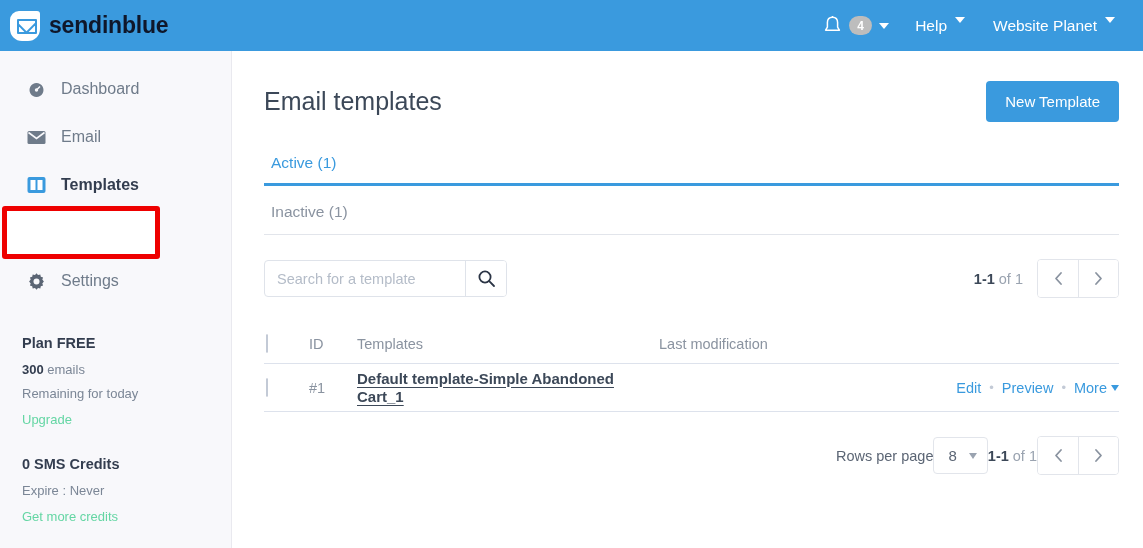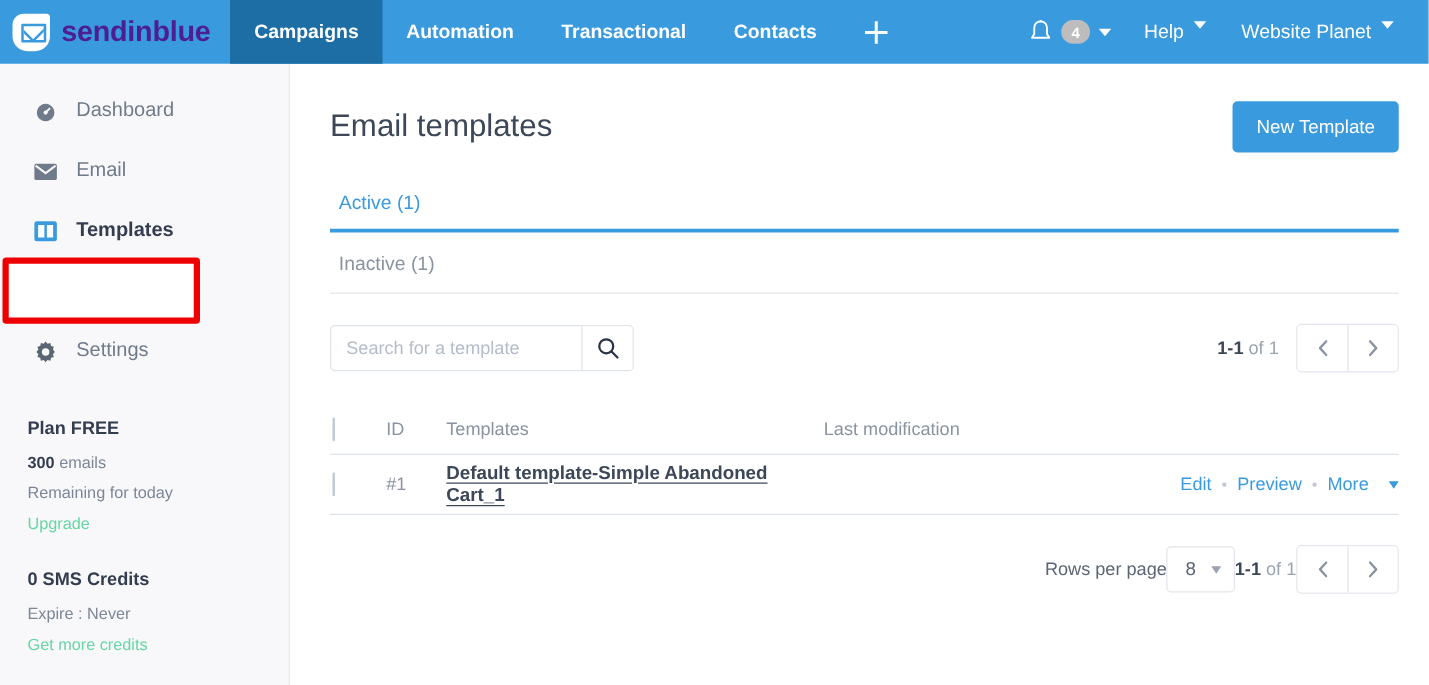--- a/index.html
+++ b/index.html
@@ -52,21 +52,21 @@
   .brand-logo .env:after {
     content: "";
     position: absolute;
     left: 0px; top: -5px;
     width: 13px; height: 13px;
     border-right: 2px solid #3a9ade;
     border-bottom: 2px solid #3a9ade;
     transform: rotate(45deg);
   }
   .brand-name {
-    color: #4c1d95;
+    color: #0f172a;
     font-size: 23px;
     font-weight: bold;
     letter-spacing: -0.2px;
   }
   .nav-items { display: flex; align-items: stretch; }
   .nav-item {
     display: flex; align-items: center;
     padding: 0 19px;
     color: #ffffff;
     font-size: 15.5px;
@@ -336,21 +336,21 @@
     justify-content: flex-end;
     gap: 8px;
   }
   .act-link {
     color: #3a9ade;
     font-size: 14.5px;
     cursor: pointer;
   }
   .act-sep { color: #c3cad6; font-size: 13px; }
   .act-more {
-    display: flex; align-items: center; gap: 16px;
+    display: flex; align-items: center; gap: 4px;
     color: #3a9ade; font-size: 14.5px; cursor: pointer;
   }
   .caret-blue {
     width: 0; height: 0;
     border-left: 4.5px solid transparent;
     border-right: 4.5px solid transparent;
     border-top: 6px solid #3a9ade;
   }
 
   
@@ -386,31 +386,20 @@
 
 <div class="topnav">
   <div class="brand">
     <span class="brand-logo">
       <span class="disc"></span>
         <span class="env"></span>
     </span>
     <span class="brand-name">sendinblue</span>
   </div>
 
-  <div class="nav-items">
-    <div class="nav-item active">Campaigns</div>
-    <div class="nav-item">Automation</div>
-    <div class="nav-item">Transactional</div>
-    <div class="nav-item">Contacts</div>
-    <div class="nav-plus">
-      <svg width="22" height="22" viewBox="0 0 22 22">
-        <path d="M11 2 L11 20 M2 11 L20 11" stroke="#ffffff" stroke-width="2.4" stroke-linecap="butt"></path>
-      </svg>
-    </div>
-  </div>
 
   <div class="nav-right">
     <div class="nav-bell">
       <svg width="19" height="21" viewBox="0 0 19 21">
         <path d="M9.5 2.2 C6.3 2.2 4.4 4.5 4.4 7.6 L4.4 12.2 L2.6 15.2 L16.4 15.2 L14.6 12.2 L14.6 7.6 C14.6 4.5 12.7 2.2 9.5 2.2 Z" fill="none" stroke="#ffffff" stroke-width="1.5" stroke-linejoin="round"></path>
         <path d="M9.5 1 L9.5 2.2" stroke="#ffffff" stroke-width="1.5"></path>
       </svg>
       <span class="badge">4</span>
       <span class="caret-down"></span>
     </div>

